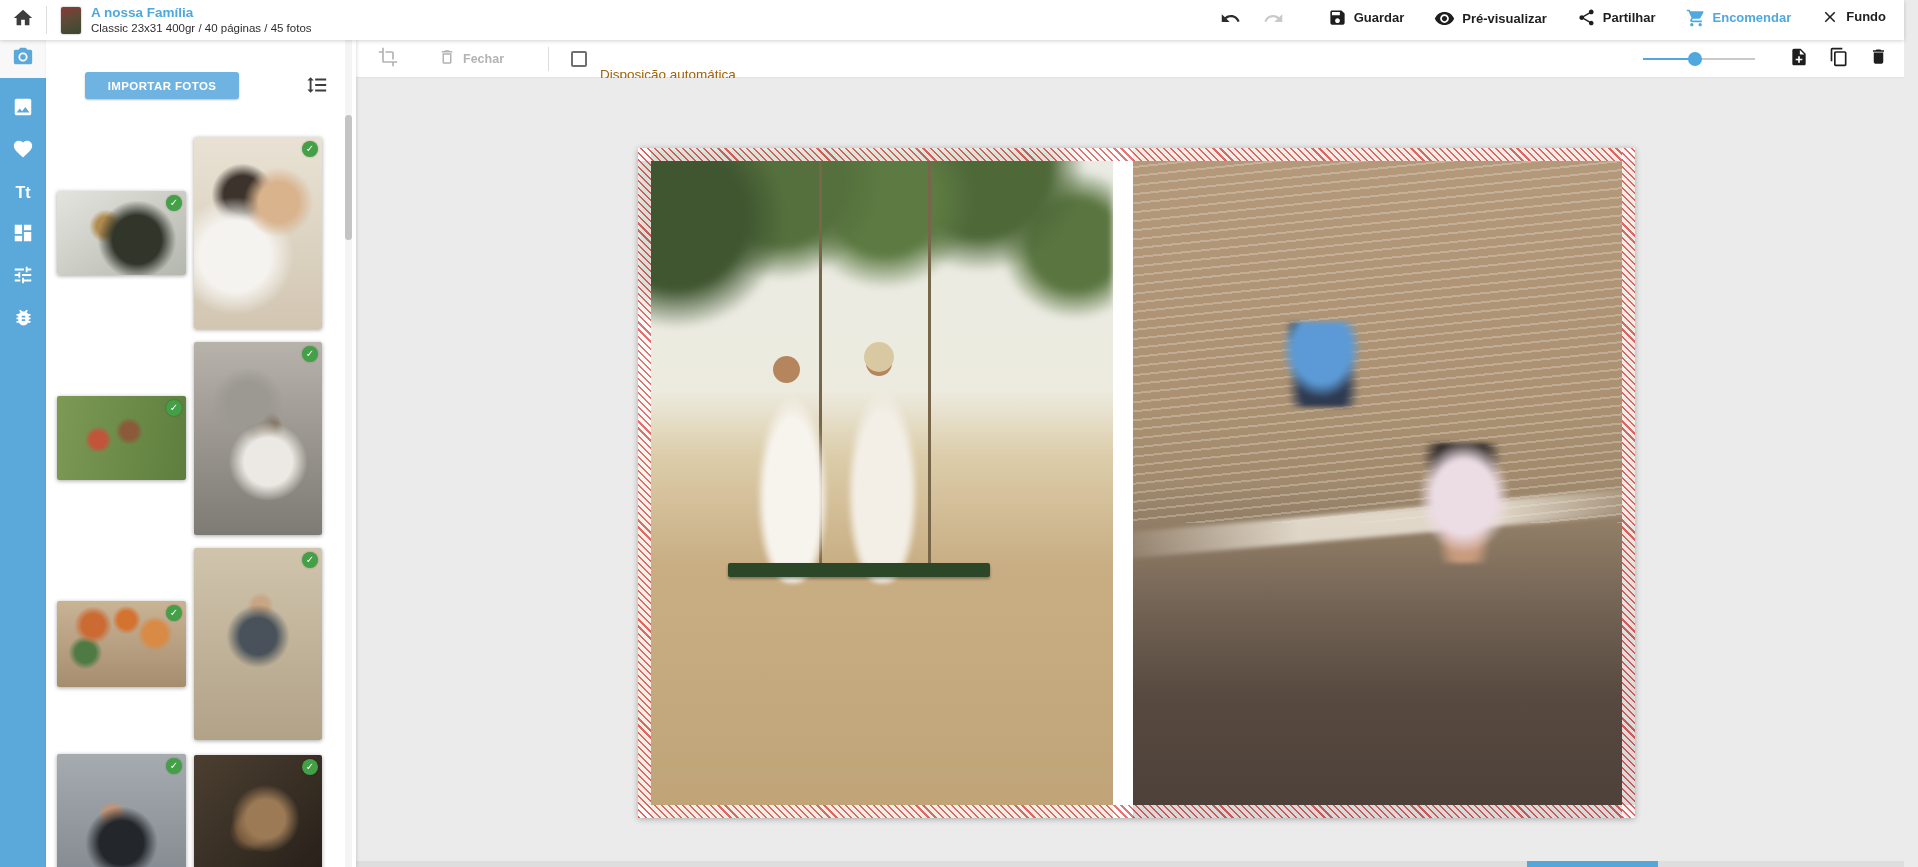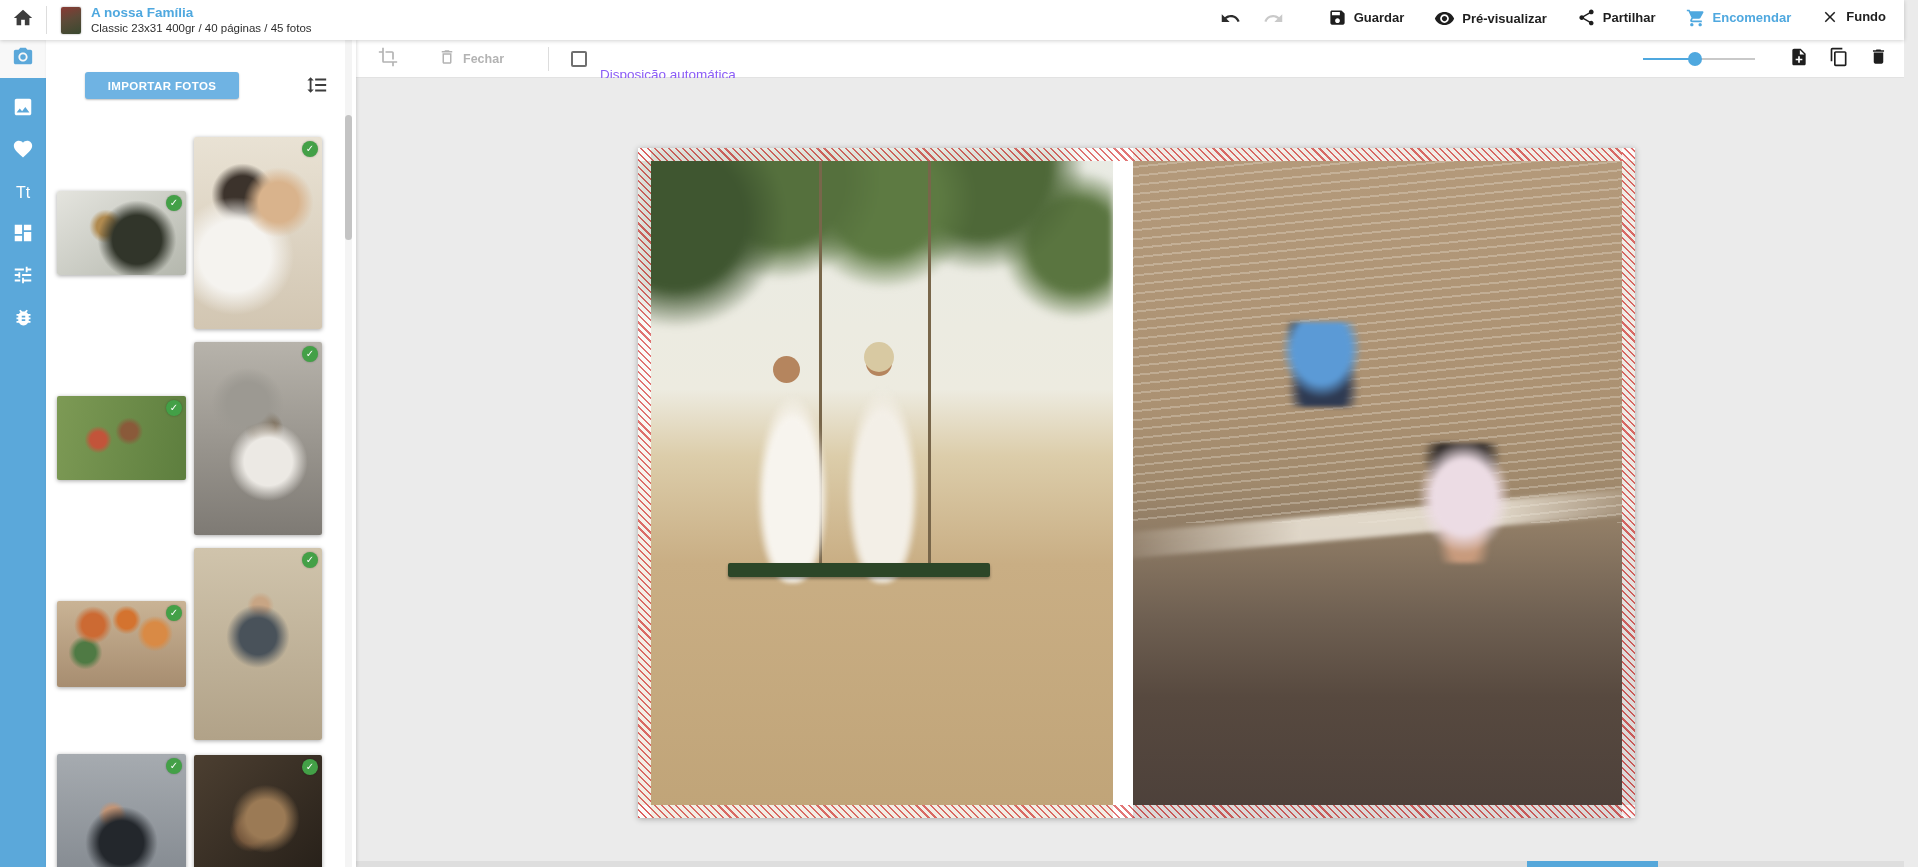--- a/index.html
+++ b/index.html
@@ -29,21 +29,21 @@
 
   
   .main { flex:1; display:flex; min-height:0; }
 
   
   .iconrail { width:46px; background:#5ba8da; display:flex; flex-direction:column; flex:0 0 46px; }
   .rail-tab { height:38px; display:flex; align-items:center; justify-content:center; color:#fff; cursor:pointer; }
   .rail-tab.active { background:#f8f8f8; color:#5ba8da; }
   .rail-items { display:flex; flex-direction:column; align-items:center; padding-top:20px; gap:20px; }
   .rail-item { width:46px; height:22px; display:flex; align-items:center; justify-content:center; color:#fff; cursor:pointer; }
-  .tt-glyph { font-weight:normal; font-size:16px; line-height:1;text-align:center; }
+  .tt-glyph { font-weight:bold; font-size:16px; line-height:1;text-align:center; }
 
   
   .photopanel { width:310px; background:#fff; position:relative; flex:0 0 310px; overflow:hidden;
                 box-shadow:1px 0 3px rgba(0,0,0,.12); z-index:10; }
   .limit-text { text-align:center; padding-top:13px; font-size:11.5px; color:#555; }
   .import-btn { position:absolute; left:39px; top:32px; width:154px; height:27px; background:#6fb3e3; color:#fff;
                 border:none; border-radius:3px; font-size:11.5px; font-weight:bold; letter-spacing:.4px;
                 font-family:"Liberation Sans",sans-serif; cursor:pointer; box-shadow:0 1px 2px rgba(0,0,0,.25); }
   .sort-btn { position:absolute; left:258px; top:34px; width:26px; height:24px; color:#3d3d3d; cursor:pointer;
               display:flex; align-items:center; justify-content:center; background:none; border:none; }
@@ -95,21 +95,21 @@
   .editor { flex:1; display:flex; flex-direction:column; min-width:0; }
 
   .tools { height:38px; background:#fff; display:flex; align-items:center; border-bottom:1px solid #e2e2e2;
            padding-left:22px; flex:0 0 38px; }
   .tool-btn { display:flex; align-items:center; gap:7px; color:#b3b3b3; cursor:default; }
   .tool-btn + .tool-btn { margin-left:40px; }
   .tool-label { font-size:12.5px; font-weight:bold; color:#b3b3b3; }
   .tools-divider { width:1px; height:24px; background:#ddd; margin:0 22px 0 44px; }
   .autolayout { display:flex; align-items:center; gap:13px; cursor:pointer; }
   .checkbox { width:16px; height:16px; border:2px solid #6f6f6f; border-radius:2px; background:#fff; }
-  .autolayout-label { font-size:13.5px; color:#8b5cf6;margin-top:32px; }
+  .autolayout-label { font-size:13.5px; color:#a16207;margin-top:32px; }
   .tools-right { margin-left:auto; display:flex; align-items:center; padding-right:16px; gap:20px; }
   .zoomslider { position:relative; width:112px; height:14px; margin-right:14px; cursor:pointer; }
   .zoomslider .track { position:absolute; top:6px; left:0; right:0; height:2px; background:#c9c9c9; }
   .zoomslider .fill { position:absolute; top:6px; left:0; height:2px; background:#4fa8df; }
   .zoomslider .knob { position:absolute; top:0; width:14px; height:14px; margin-left:-7px; border-radius:50%; background:#4fa8df; }
   .page-icon { color:#1e1e1e; cursor:pointer; display:flex; }
 
   .canvasarea { flex:1; position:relative; background:#ebebeb; overflow:hidden; }
 
   .spread { position:absolute; left:282px; top:70px; width:997px; height:670px; background:#fff;

